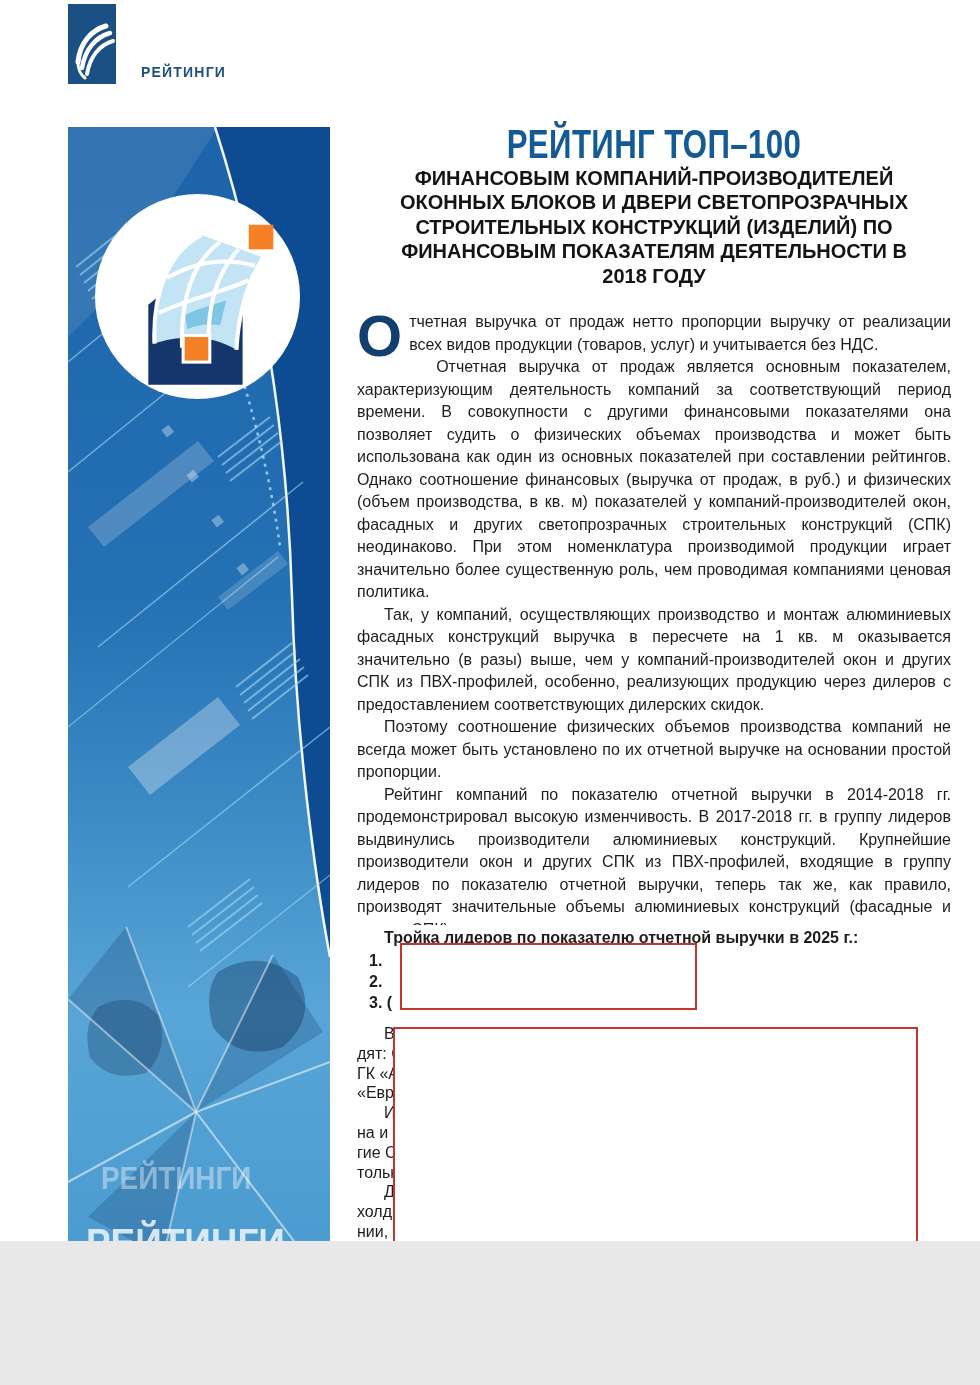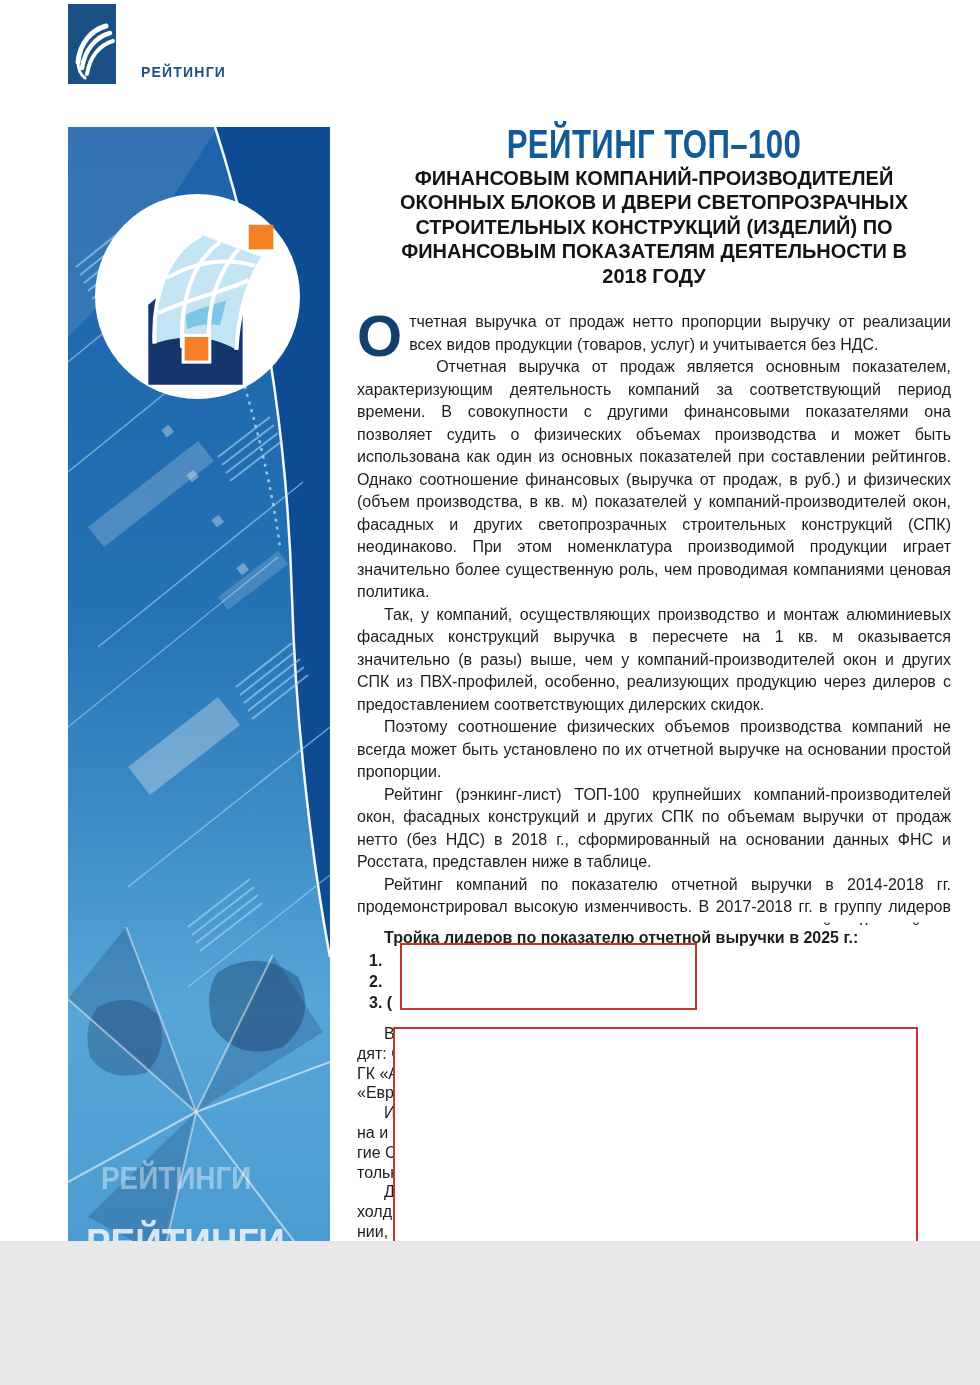--- a/index.html
+++ b/index.html
@@ -159,21 +159,20 @@
     <div>СТРОИТЕЛЬНЫХ КОНСТРУКЦИЙ (ИЗДЕЛИЙ) ПО</div>
     <div>ФИНАНСОВЫМ ПОКАЗАТЕЛЯМ ДЕЯТЕЛЬНОСТИ В</div>
     <div>2018 ГОДУ</div>
   </div>
 
   <div class="body-col">
     <p class="first"><span class="dropcap">О</span><span>тчетная выручка от продаж нетто пропорции выручку от реализации всех видов продукции (товаров, услуг) и учитывается без НДС.</span></p>
     <p>Отчетная выручка от продаж является основным показателем, характеризующим деятельность компаний за соответствующий период времени. В совокупности с другими финансовыми показателями она позволяет судить о физических объемах производства и может быть использована как один из основных показателей при составлении рейтингов. Однако соотношение финансовых (выручка от продаж, в руб.) и физических (объем производства, в кв. м) показателей у компаний-производителей окон, фасадных и других светопрозрачных строительных конструкций (СПК) неодинаково. При этом номенклатура производимой продукции играет значительно более существенную роль, чем проводимая компаниями ценовая политика.</p>
     <p>Так, у компаний, осуществляющих производство и монтаж алюминиевых фасадных конструкций выручка в пересчете на 1 кв. м оказывается значительно (в разы) выше, чем у компаний-производителей окон и других СПК из ПВХ-профилей, особенно, реализующих продукцию через дилеров с предоставлением соответствующих дилерских скидок.</p>
     <p>Поэтому соотношение физических объемов производства компаний не всегда может быть установлено по их отчетной выручке на основании простой пропорции.</p>
-    <p>Рейтинг (рэнкинг-лист) ТОП-100 крупнейших компаний-производителей окон, фасадных конструкций и других СПК по объемам выручки от продаж нетто (без НДС) в 2018 г., сформированный на основании данных ФНС и Росстата, представлен ниже в таблице.</p>
     <p>Рейтинг компаний по показателю отчетной выручки в 2014-2018 гг. продемонстрировал высокую изменчивость. В 2017-2018 гг. в группу лидеров выдвинулись производители алюминиевых конструкций. Крупнейшие производители окон и других СПК из ПВХ-профилей, входящие в группу лидеров по показателю отчетной выручки, теперь так же, как правило, производят значительные объемы алюминиевых конструкций (фасадные и другие СПК).</p>
   </div>
 
   <div class="leaders-h">Тройка лидеров по показателю отчетной выручки в 2025 г.:</div>
   <div class="leaders">
     <div>1.</div>
     <div>2.</div>
     <div>3. (</div>
   </div>
 

